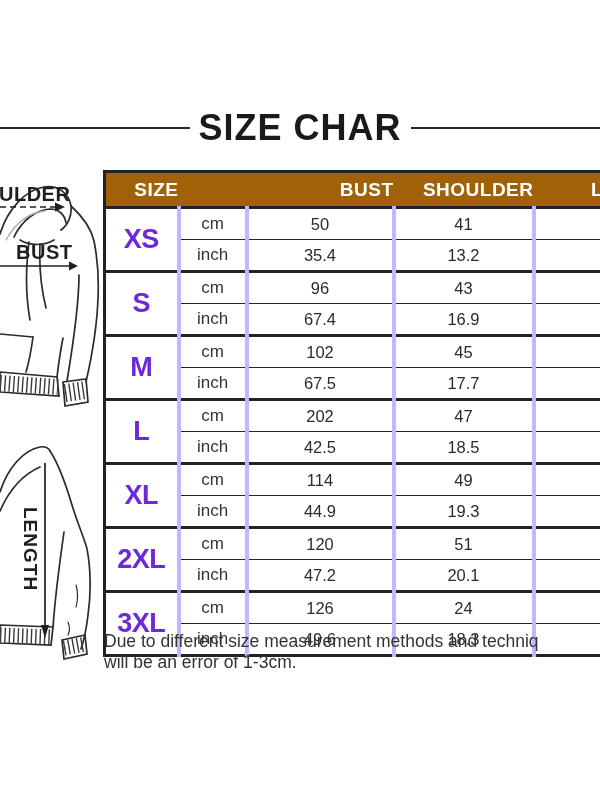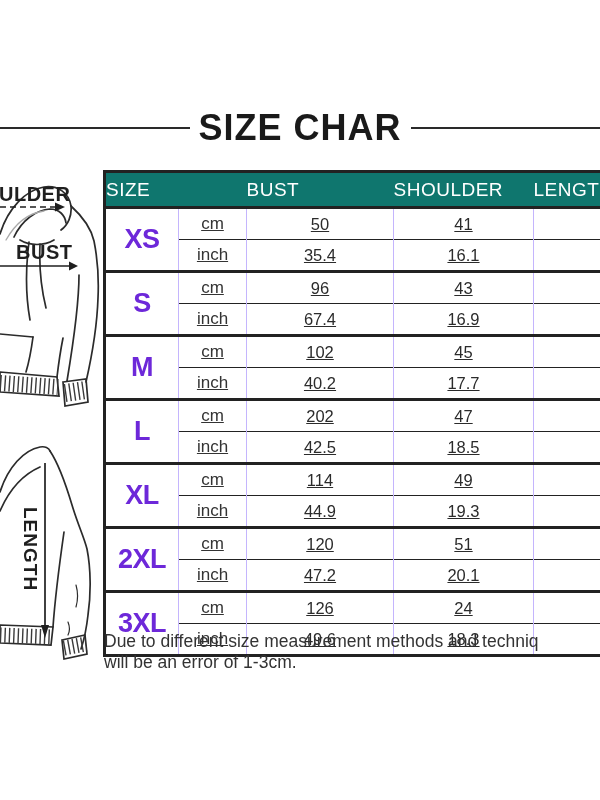--- a/index.html
+++ b/index.html
@@ -7,25 +7,25 @@
         font-family:"Liberation Sans", sans-serif;color:#1d1d1d;}
 
   
   .title-wrap{position:absolute;top:107px;left:0;width:600px;display:flex;align-items:center;gap:9px;}
   .title-line{flex:1;height:0;border-top:2px solid #2a2a2a;}
   .page-title{font-size:36px;font-weight:700;letter-spacing:1px;color:#1a1a1a;white-space:nowrap;}
 
   
   table.size-table{position:absolute;left:103px;top:170px;width:569px;
         border-collapse:collapse;table-layout:fixed;border:3px solid #222;}
-  .size-table th{background:#0f766e;color:#fff;font-size:19px;font-weight:400;height:33px;
-        letter-spacing:.5px;padding:0;text-align:left;}
+  .size-table th{background:#a16207;color:#fff;font-size:19px;font-weight:700;height:33px;
+        letter-spacing:.5px;padding:0;text-align:right;}
   .size-table td{height:30px;padding:0;text-align:center;vertical-align:middle;
         font-size:16.5px;color:#2b2b2b;background:#fff;}
-  .size-table td.v{border-left:1px solid #c4b5fd;text-decoration:underline;}
+  .size-table td.v{border-left:4px solid #c4b5fd;}
   .size-table tr.grp-top td{border-top:3px solid #222;}
   .size-table tr.grp-sub td{border-top:1.5px solid #222;text-align:center;}
   .size-table td.size-cell{font-size:27px;font-weight:700;letter-spacing:-.5px;color:#6d28d9;}
   .size-table td.unit-cell{font-size:17px;color:#333;}
   .size-table td.len-cell{text-align:left;padding-left:57px;}
 
   
   .note{position:absolute;left:104px;top:631px;width:600px;font-size:17.5px;line-height:21px;
         color:#333;white-space:nowrap;}
 
@@ -109,21 +109,21 @@
       <tr class="grp-top">
         <td class="size-cell" rowspan="2">XS</td>
         <td class="v unit-cell">cm</td>
         <td class="v">50</td>
         <td class="v">41</td>
         <td class="v len-cell"></td>
       </tr>
       <tr class="grp-sub">
         <td class="v unit-cell">inch</td>
         <td class="v">35.4</td>
-        <td class="v">16.1</td>
+        <td class="v">13.2</td>
         <td class="v len-cell">2</td>
       </tr>
       <tr class="grp-top">
         <td class="size-cell" rowspan="2">S</td>
         <td class="v unit-cell">cm</td>
         <td class="v">96</td>
         <td class="v">43</td>
         <td class="v len-cell"></td>
       </tr>
       <tr class="grp-sub">
@@ -134,21 +134,21 @@
       </tr>
       <tr class="grp-top">
         <td class="size-cell" rowspan="2">M</td>
         <td class="v unit-cell">cm</td>
         <td class="v">102</td>
         <td class="v">45</td>
         <td class="v len-cell"></td>
       </tr>
       <tr class="grp-sub">
         <td class="v unit-cell">inch</td>
-        <td class="v">40.2</td>
+        <td class="v">67.5</td>
         <td class="v">17.7</td>
         <td class="v len-cell">2</td>
       </tr>
       <tr class="grp-top">
         <td class="size-cell" rowspan="2">L</td>
         <td class="v unit-cell">cm</td>
         <td class="v">202</td>
         <td class="v">47</td>
         <td class="v len-cell"></td>
       </tr>

